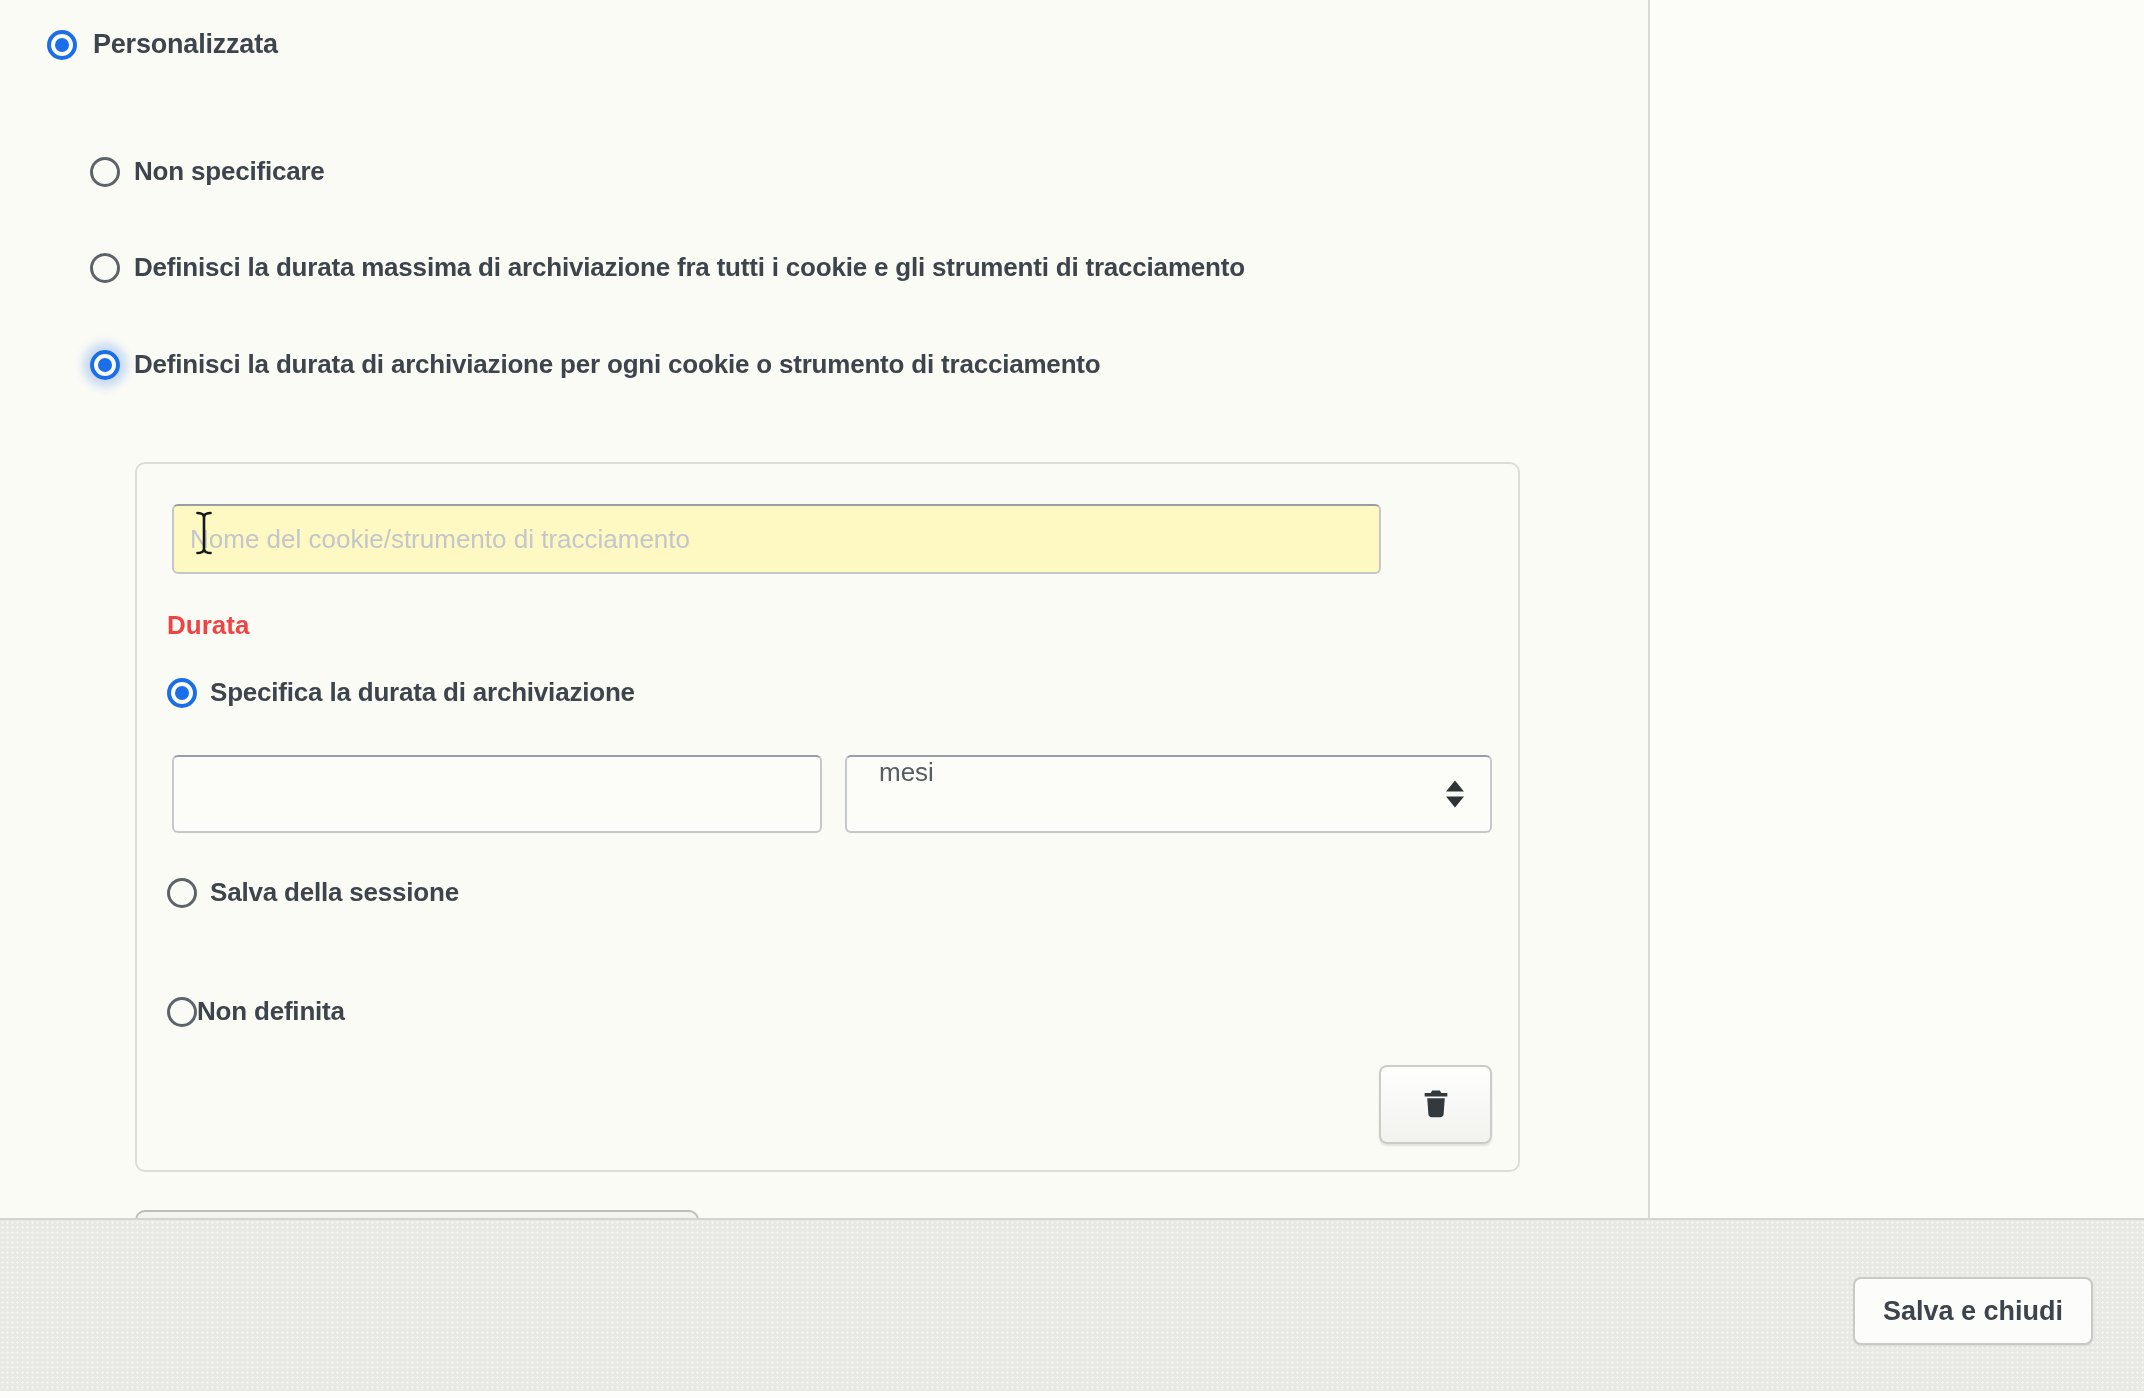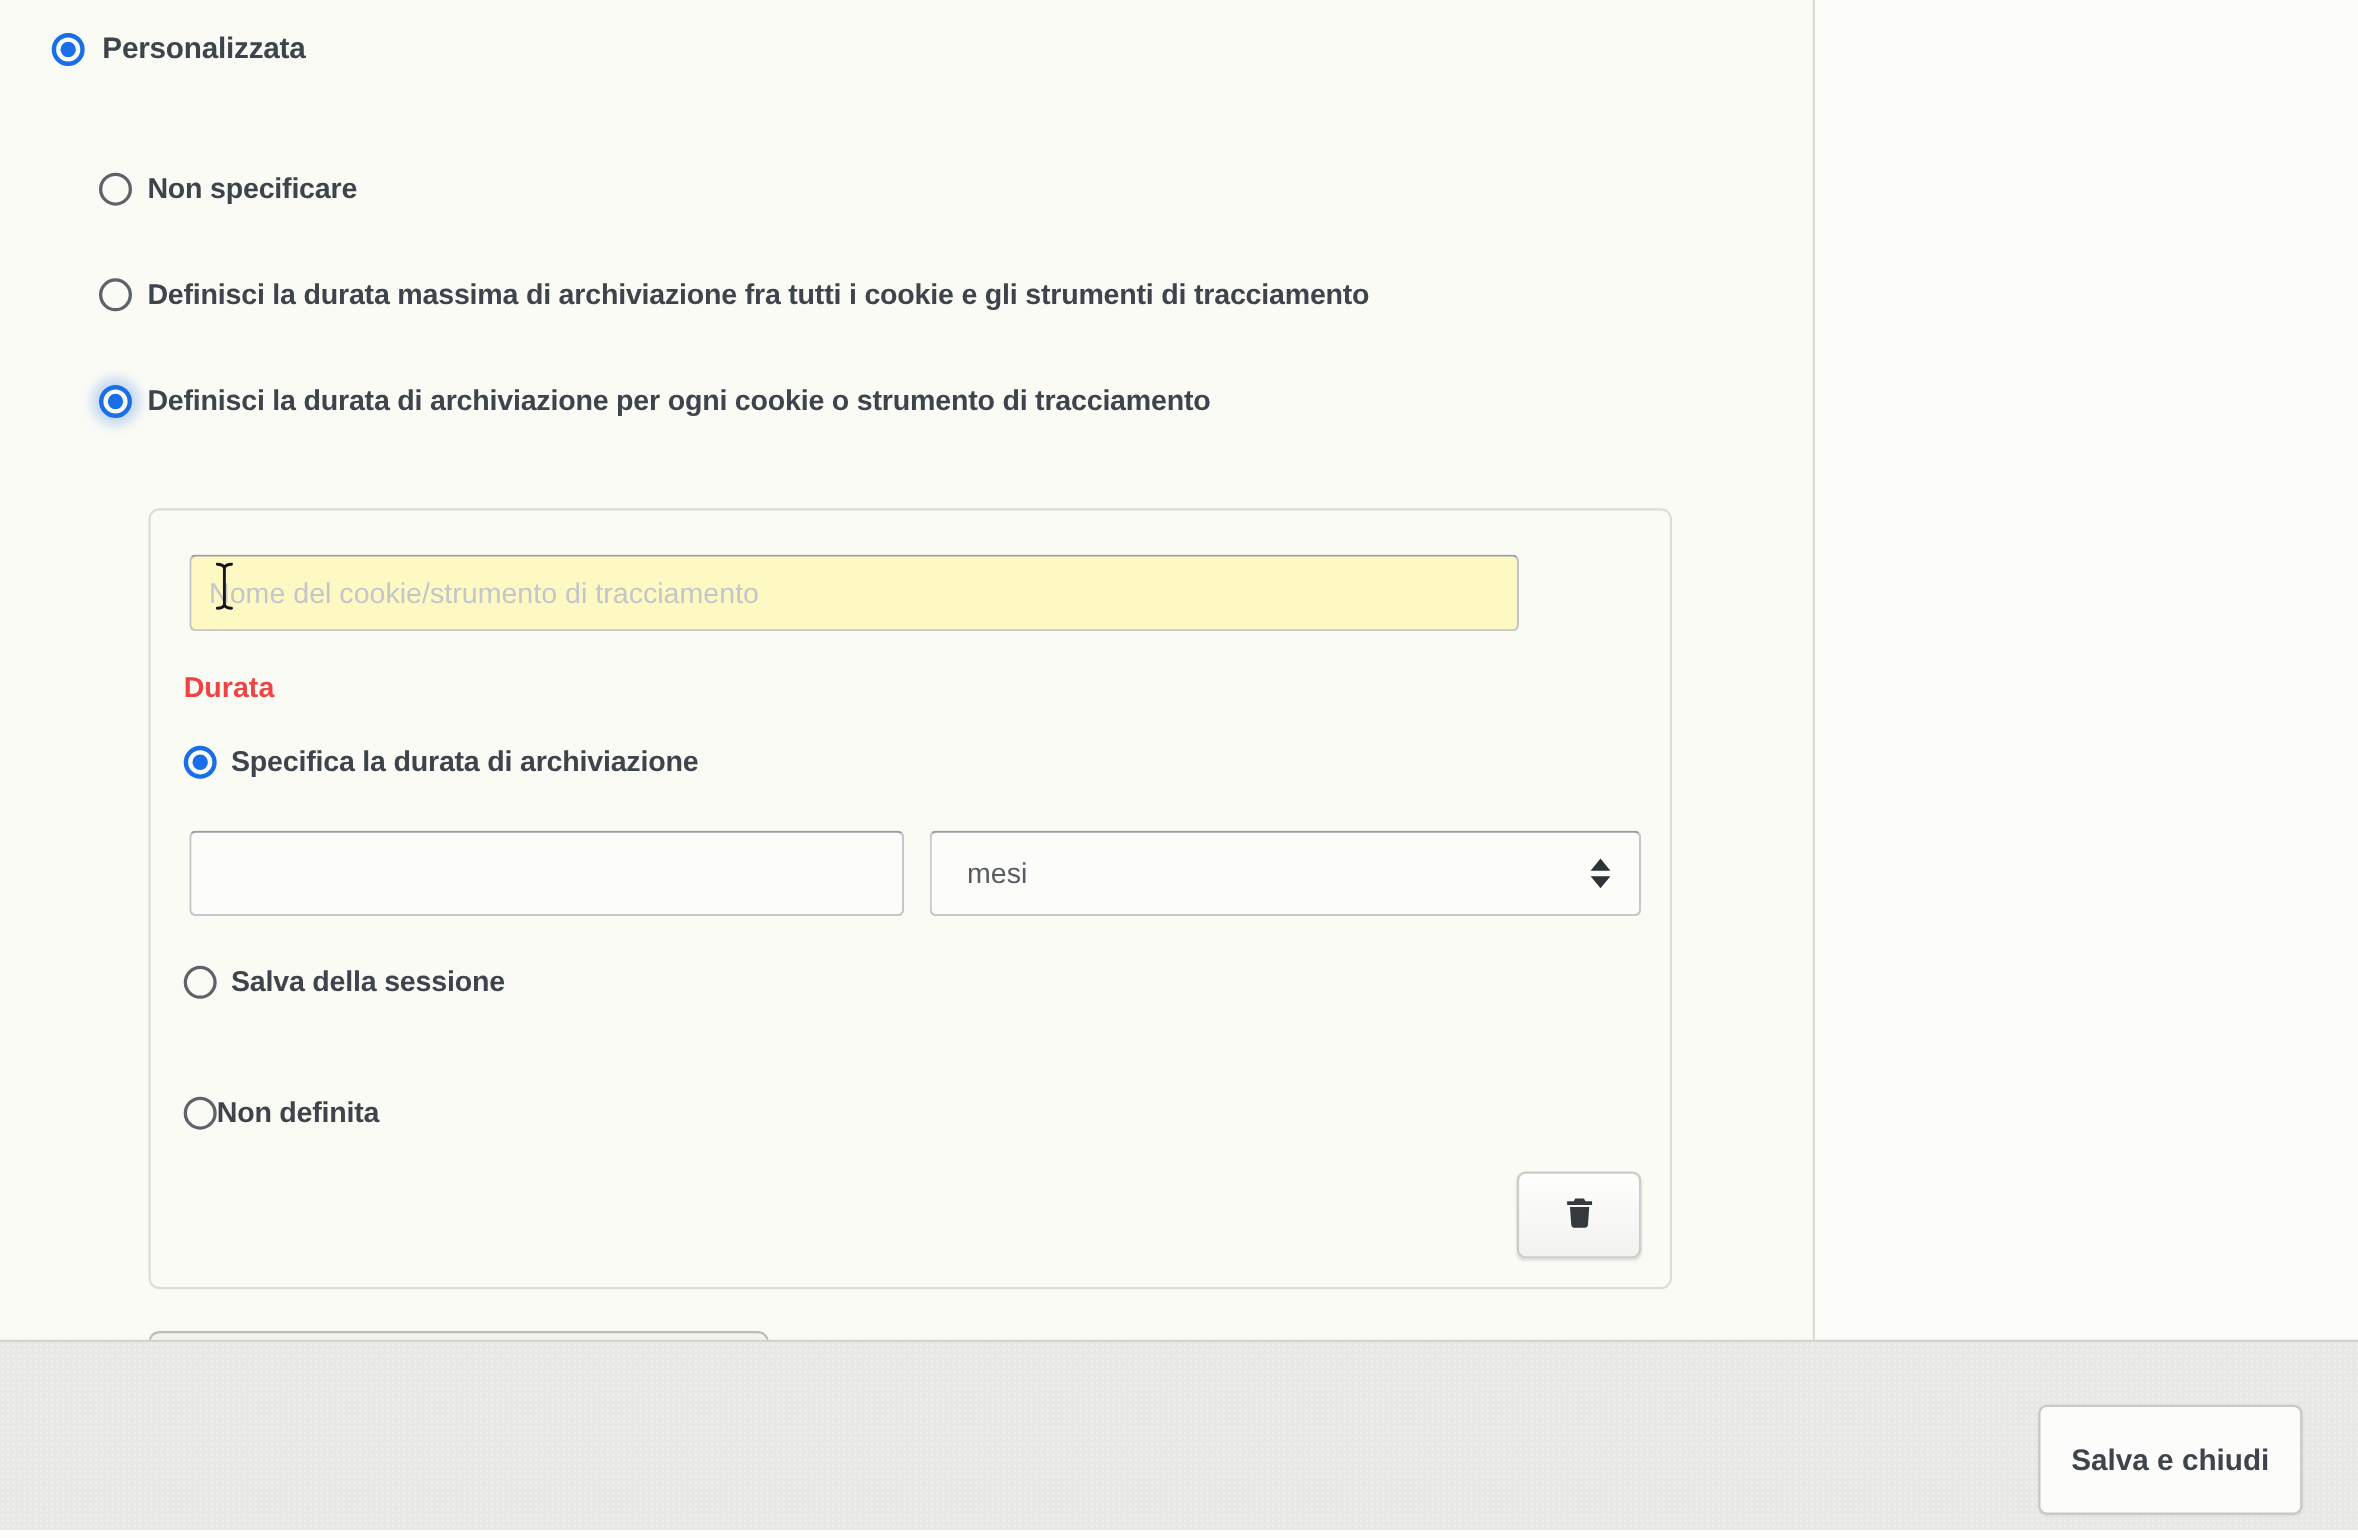--- a/index.html
+++ b/index.html
@@ -67,21 +67,21 @@
     position:absolute; left:0; top:0; width:650px; height:78px;
     border:2px solid #c5c8cb; border-top-color:#979ea5;
     border-radius:6px; background:#fcfcf9;
     font-family:"Liberation Sans", sans-serif; font-size:26px;
     color:#3e444c; padding:0 20px; outline:none;
   }
   .unit-select {
     position:absolute; left:673px; top:0; width:647px; height:78px;
     border:2px solid #c5c8cb; border-top-color:#979ea5;
     border-radius:6px; background:#fcfcf9;
-    display:flex; align-items:center; cursor:pointer;
+    display:flex; align-items:flex-start; cursor:pointer;
   }
   .unit-select .sel-value { font-size:26px; color:#575c61; padding-left:32px; }
   .sel-arrows {
     position:absolute; right:26px; top:50%; transform:translateY(-50%);
     display:flex; flex-direction:column; align-items:center; gap:5px;
   }
   .tri-up   { width:0; height:0; border-left:9px solid transparent; border-right:9px solid transparent; border-bottom:11px solid #2e3338; }
   .tri-down { width:0; height:0; border-left:9px solid transparent; border-right:9px solid transparent; border-top:11px solid #2e3338; }
 
   .trash-btn {
@@ -111,21 +111,21 @@
   .footer {
     position:absolute; left:0; top:1218px; width:2144px; height:180px;
     background-color:#e8e8e5;
     background-image:radial-gradient(#f3f3f1 1.2px, transparent 1.2px);
     background-size:5px 5px;
     border-top:2px solid #d3d3d0;
     z-index:10;
   }
   .save-btn {
     position:absolute; left:1853px; top:57px;
-    width:240px; height:100px;
+    width:240px; height:68px;
     border:2px solid #c8c8c5; border-radius:8px;
     background:#fcfcfb;
     box-shadow:0 1px 2px rgba(0,0,0,0.08);
     font-family:"Liberation Sans", sans-serif;
     font-weight:700; font-size:27px; color:#3e444c;
     display:flex; align-items:center; justify-content:center;
     cursor:pointer;
   }
   .bottom-strip { position:absolute; left:0; bottom:0; width:2144px; height:7px; background:#fdfdfb; z-index:11; }
 

